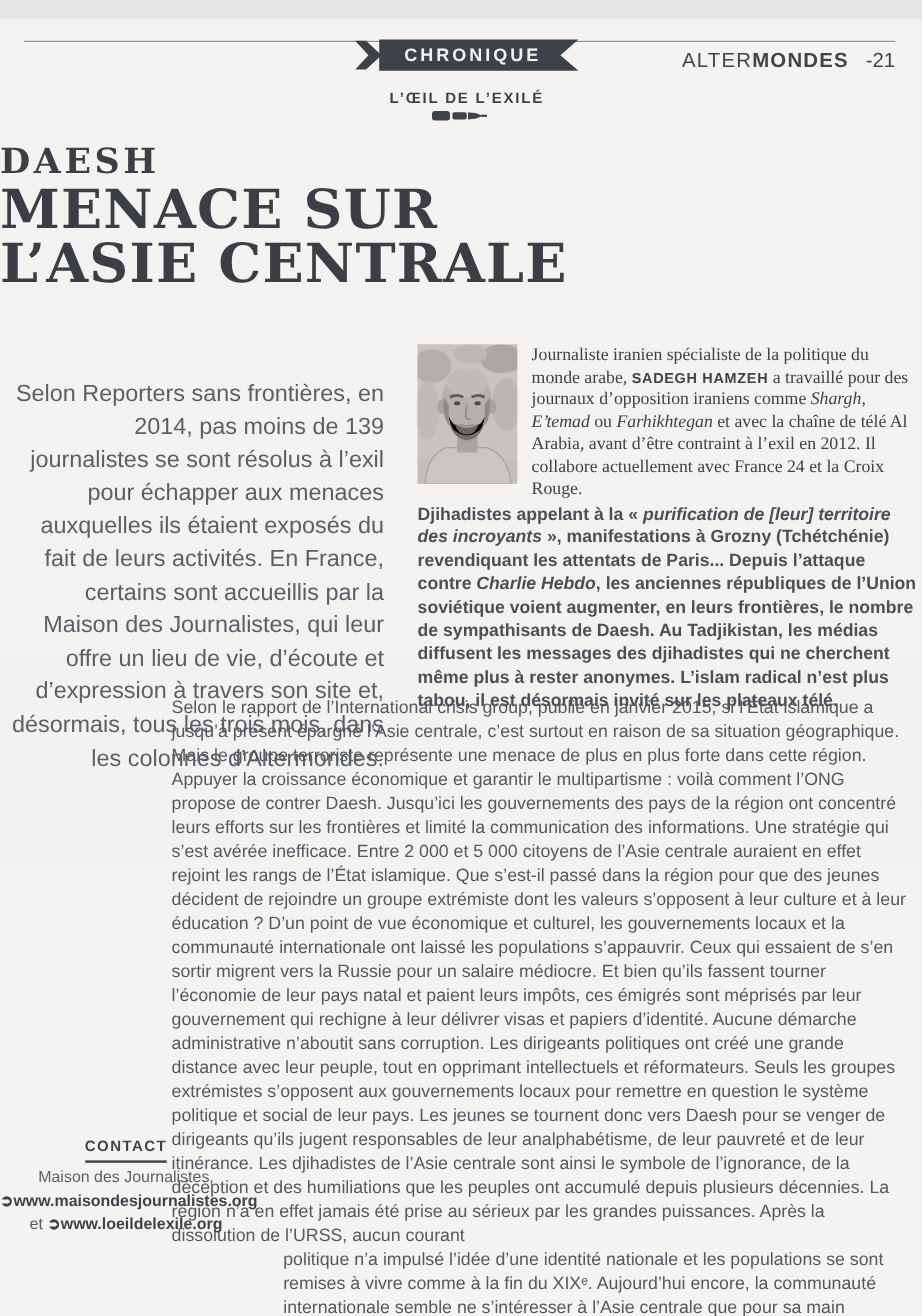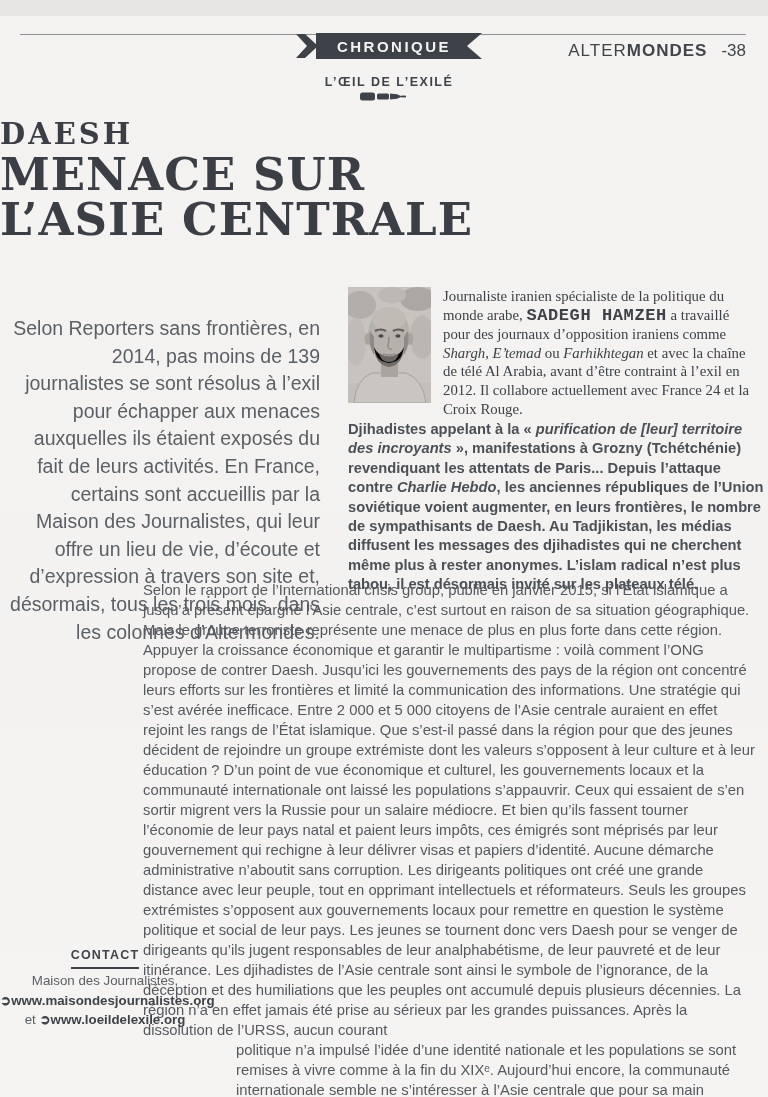--- a/index.html
+++ b/index.html
@@ -40,21 +40,21 @@
     font-size:19.5px;line-height:27.6px;color:#5b6066;font-weight:400;
   }
   .intro .it{}
   
   .bio{position:absolute;left:348px;top:271px;width:412px;display:flex;}
   .bio .photo{flex:0 0 83px;height:116px;margin-right:12px;background:#c6c3be;}
   .bio .biotext{
     font-family:"Liberation Serif",serif;font-size:14.8px;line-height:18.6px;
     color:#3e4248;width:317px;
   }
-  .bio .name{font-family:Liberation Mono, monospace;font-weight:700;font-size:17px;letter-spacing:.6px;}
+  .bio .name{font-family:Liberation Sans, sans-serif;font-weight:700;font-size:12px;letter-spacing:.6px;}
   .bio .it{font-style:italic;}
   
   .lead{
     position:absolute;left:348px;top:404px;width:416px;
     font-size:14.7px;line-height:19.4px;font-weight:700;color:#4b5056;
   }
   .lead .it{font-style:italic;}
   
   .bodytext{
     position:absolute;left:143px;top:564px;width:616px;
@@ -90,21 +90,21 @@
   <div class="rubric">L’ŒIL DE L’EXILÉ</div>
 
   <svg class="pen" viewBox="0 0 46 11" width="46" height="11">
     <rect x="0" y="1.5" width="15" height="8" rx="2.5" fill="#3e434a"></rect>
     <rect x="17" y="2.5" width="12" height="6" rx="1.5" fill="#3e434a"></rect>
     <polygon points="30,2.5 37,3.3 42,5.5 37,7.7 30,8.5" fill="#3e434a"></polygon>
     <rect x="41" y="4.6" width="5" height="1.8" fill="#3e434a"></rect>
   </svg>
 
   <div class="masthead">
-    <span class="light">ALTER</span><span class="bold">MONDES</span><span class="pagenum">-38</span>
+    <span class="light">ALTER</span><span class="bold">MONDES</span><span class="pagenum">-21</span>
   </div>
 
   <div class="title">
     <div class="t1">DAESH</div>
     <div class="t2">MENACE SUR</div>
     <div class="t3">L’ASIE CENTRALE</div>
   </div>
 
   <div class="intro"><span>Selon Reporters sans frontières, en 2014, pas moins de 139 journalistes se sont résolus à l’exil pour échapper aux menaces auxquelles ils étaient exposés du fait de leurs activités. En France, certains sont accueillis par la Maison des Journalistes, qui leur offre un lieu de vie, d’écoute et d’expression à travers son site et, désormais, tous les trois mois, dans les colonnes d’</span><span class="it">Altermondes</span><span>.</span></div>
 

